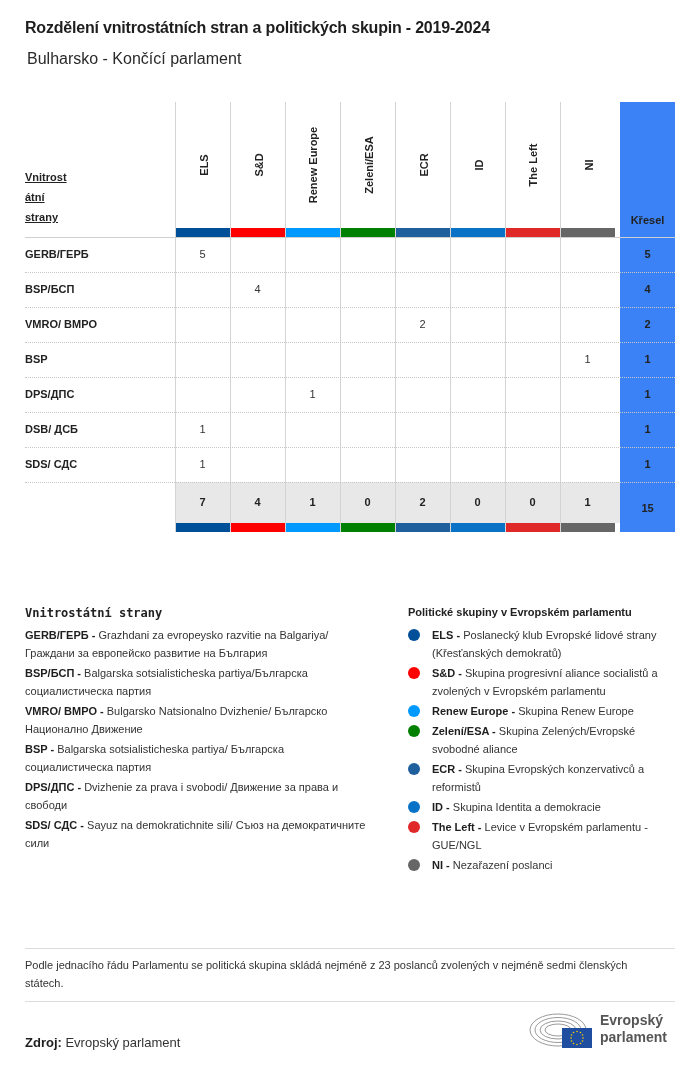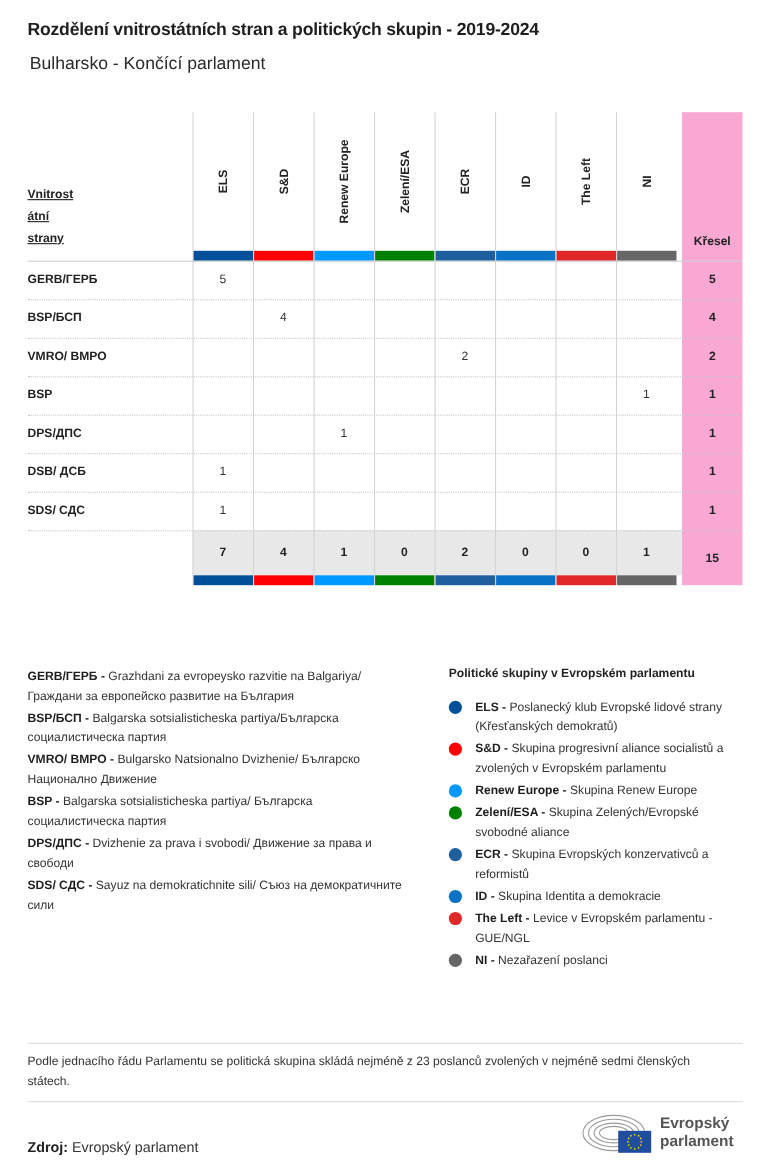--- a/index.html
+++ b/index.html
@@ -7,36 +7,36 @@
   .title { position: absolute; left: 25px; top: 19px; font-size: 16px; font-weight: bold; color: #1e1e1e; letter-spacing: -0.2px; }
   .subtitle { position: absolute; left: 27px; top: 50px; font-size: 16px; color: #2a2a2a; }
 
   
   .tbl { position: absolute; left: 25px; top: 102px; width: 650px; }
   .hdr-label { position: absolute; left: 0; top: 65px; font-size: 11px; font-weight: bold; line-height: 20px; color: #222; text-decoration: underline; }
   .col { position: absolute; top: 0; width: 55px; height: 430px; border-left: 1px solid #d4d4d4; }
   .col-label { position: absolute; left: 0; width: 55px; top: 0; height: 126px; display: flex; align-items: center; justify-content: center; }
   .col-label span { display: inline-block; transform: rotate(-90deg); white-space: nowrap; font-size: 11px; font-weight: bold; color: #222; }
   .bar { position: absolute; height: 9px; }
-  .kresel-col { position: absolute; top: 0; left: 595px; width: 55px; height: 430px; background: #f9a8d4; }
+  .kresel-col { position: absolute; top: 0; left: 595px; width: 55px; height: 430px; background: #3b82f6; }
   .kresel-label { position: absolute; left: 0; width: 55px; top: 112px; text-align: center; font-size: 11px; font-weight: bold; color: #222; }
   .rowline { position: absolute; left: 0; width: 650px; border-top: 1px dotted #c8c8c8; }
   .row-name { position: absolute; left: 0; font-size: 11px; font-weight: bold; color: #222; text-align: right; }
   .cell { position: absolute; width: 55px; text-align: center; font-size: 11px; color: #333; }
   .cell-total { position: absolute; width: 55px; text-align: center; font-size: 11px; font-weight: bold; color: #222; }
   .sum-bg { position: absolute; left: 150px; top: 380px; width: 445px; height: 41px; background: #e8e8e8; }
   .sum-cell { position: absolute; width: 55px; text-align: center; font-size: 11px; font-weight: bold; color: #222; }
 
   
   .leg-left { position: absolute; left: 25px; top: 606px; width: 350px; }
   .leg-left h3 { font-family: "DejaVu Sans Mono", monospace; font-size: 12px; font-weight: bold; margin-bottom: 6px; color: #222; }
   .leg-item { font-size: 11px; line-height: 18px; margin-bottom: 2px; color: #333; }
   .leg-item b { color: #1e1e1e; }
   .leg-right { position: absolute; left: 408px; top: 606px; width: 270px; }
-  .leg-right h3 { font-size: 11px; font-weight: bold; margin-bottom: 16px; color: #222; }
+  .leg-right h3 { font-size: 11px; font-weight: bold; margin-bottom: 8px; color: #222; }
   .leg-r-item { position: relative; padding-left: 24px; font-size: 11px; line-height: 18px; margin-bottom: 2px; color: #333; }
   .leg-r-item b { color: #1e1e1e; }
   .dot { position: absolute; left: 0; top: 3px; width: 12px; height: 12px; border-radius: 50%; }
 
   .hr { position: absolute; left: 25px; width: 650px; border-top: 1px solid #dcdcdc; }
   .note { position: absolute; left: 25px; top: 956px; width: 640px; font-size: 11px; line-height: 18px; color: #333; }
   .source { position: absolute; left: 25px; top: 1035px; font-size: 13px; color: #333; }
   .source b { color: #1e1e1e; }
   .logo { position: absolute; left: 528px; top: 1010px; width: 150px; height: 42px; }
   .logo-text { position: absolute; left: 72px; top: 2px; font-size: 14px; font-weight: bold; color: #555; line-height: 17px; }
@@ -147,20 +147,21 @@
     <div class="sum-cell" style="left: 260px; top: 394px;">1</div>
     <div class="sum-cell" style="left: 315px; top: 394px;">0</div>
     <div class="sum-cell" style="left: 370px; top: 394px;">2</div>
     <div class="sum-cell" style="left: 425px; top: 394px;">0</div>
     <div class="sum-cell" style="left: 480px; top: 394px;">0</div>
     <div class="sum-cell" style="left: 535px; top: 394px;">1</div>
     <div class="sum-cell" style="left: 595px; top: 400px;">15</div>
   </div>
 
 <div class="leg-left">
+  <h3>Vnitrostátní strany</h3>
   <div id="leg-left-items">
       <div class="leg-item"><b>GERB/ГЕРБ -</b> <span>Grazhdani za evropeysko razvitie na Balgariya/ Граждани за европейско развитие на България</span></div>
       <div class="leg-item"><b>BSP/БСП -</b> <span>Balgarska sotsialisticheska partiya/Българска социалистическа партия</span></div>
       <div class="leg-item"><b>VMRO/ ВМРО -</b> <span>Bulgarsko Natsionalno Dvizhenie/ Българско Национално Движение</span></div>
       <div class="leg-item"><b>BSP -</b> <span>Balgarska sotsialisticheska partiya/ Българска социалистическа партия</span></div>
       <div class="leg-item"><b>DPS/ДПС -</b> <span>Dvizhenie za prava i svobodi/ Движение за права и свободи</span></div>
       <div class="leg-item"><b>SDS/ СДС -</b> <span>Sayuz na demokratichnite sili/ Съюз на демократичните сили</span></div>
     </div>
 </div>
 

